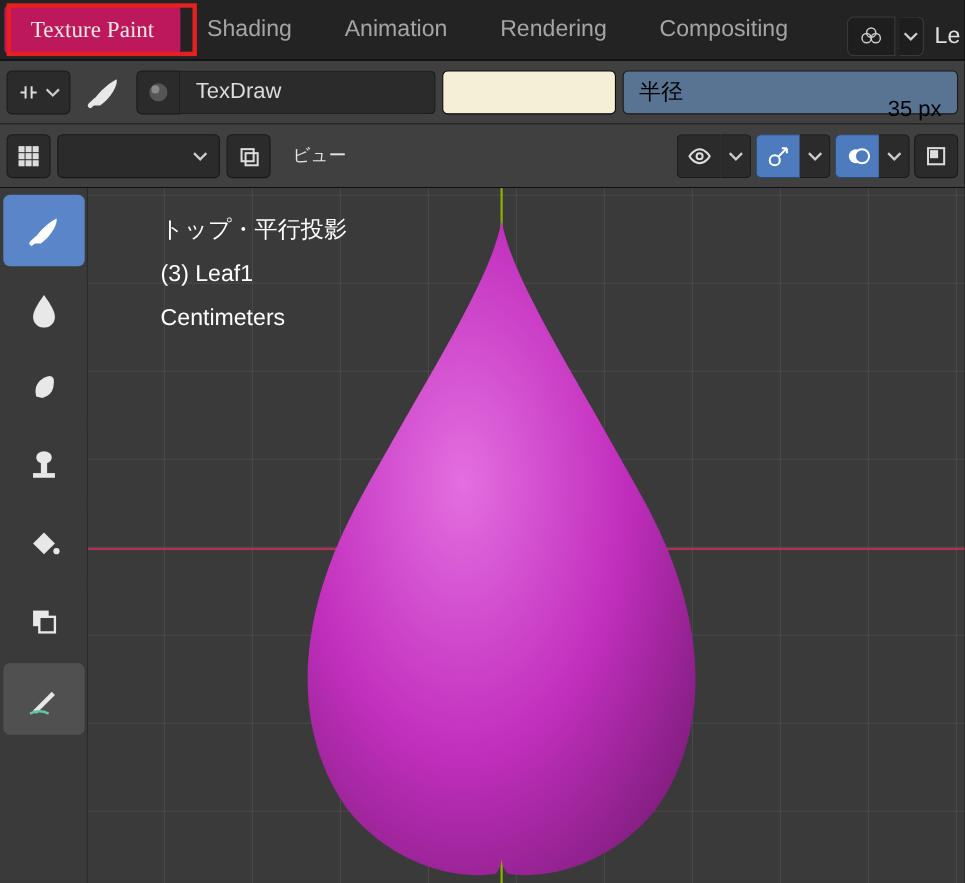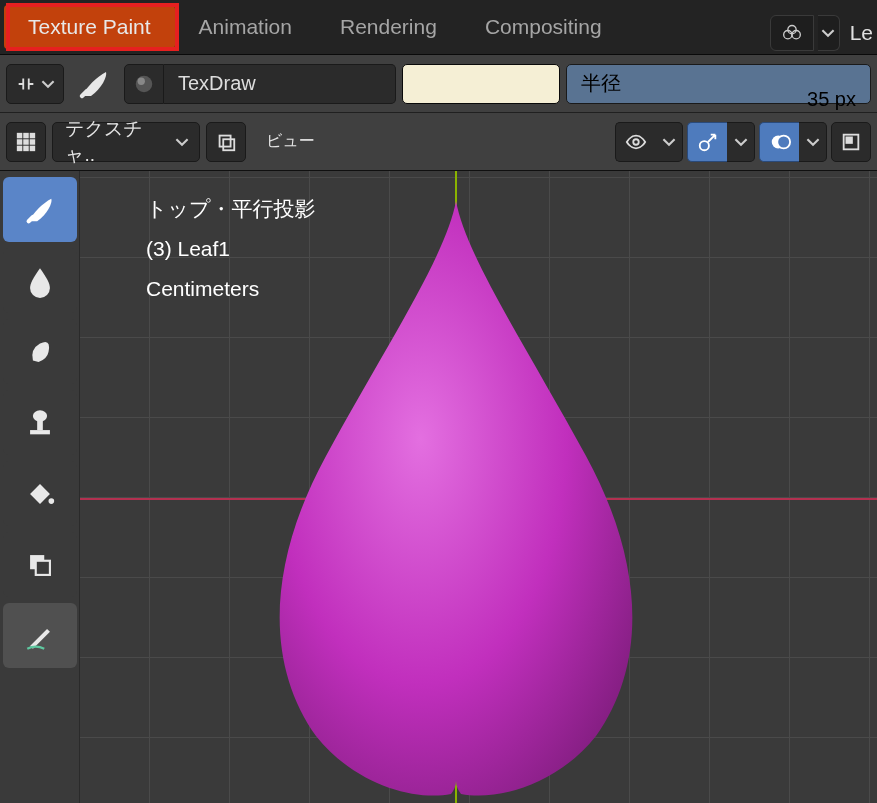--- a/index.html
+++ b/index.html
@@ -22,21 +22,22 @@
     height:44px;
     display:flex;
     align-items:center;
     color:#a5a5a5;
     font-size:21px;
     border-radius:4px;
     cursor:pointer;
   }
   .tab.active {
     color:#e8e8e8;
-    background:#c2410c;
+    background:#be185d;
+    font-family:Liberation Serif, serif;
   }
   .tab-highlight {
     position:absolute;
     left:6px; top:3px;
     width:173px; height:48px;
     border:4px solid #e62020;
     pointer-events:none;
   }
   .tabs-right {
     margin-left:auto;
@@ -250,20 +251,21 @@
   .leaf-shape svg { width:100%; height:100%; }
 
   .chev { width:14px; height:14px; }
   svg { display:block; }
 </style>
 </head>
 <body>
 
 <div class="tabs">
   <div class="tab active">Texture Paint</div>
+  <div class="tab">Shading</div>
   <div class="tab">Animation</div>
   <div class="tab">Rendering</div>
   <div class="tab">Compositing</div>
   <div class="tab-highlight"></div>
   <div class="tabs-right">
     <div class="scene-btn">
       <span>
         <svg viewBox="0 0 24 24" fill="none" stroke="#ccc" stroke-width="1.6">
           <circle cx="7" cy="14" r="5"></circle>
           <circle cx="17" cy="14" r="5"></circle>
@@ -329,21 +331,20 @@
         <rect x="2" y="9" width="6" height="6"></rect>
           <rect x="9" y="9" width="6" height="6"></rect>
           <rect x="16" y="9" width="6" height="6"></rect>
         <rect x="2" y="16" width="6" height="6"></rect>
           <rect x="9" y="16" width="6" height="6"></rect>
           <rect x="16" y="16" width="6" height="6"></rect>
       </svg>
     </span>
   </div>
   <div class="mode-select">
-    <span>テクスチャ..</span>
     <span style="margin-left:auto;">
       <svg class="chev" viewBox="0 0 10 10">
           <path d="M1 3 L5 7 L9 3" stroke="#ccc" stroke-width="1.5" fill="none"></path>
         </svg>
     </span>
   </div>
   <div class="hdr-btn btn-square">
     <span>
       <svg viewBox="0 0 24 24" width="22" height="22" fill="none" stroke="#ddd" stroke-width="2">
         <rect x="5" y="5" width="12" height="12"></rect>

